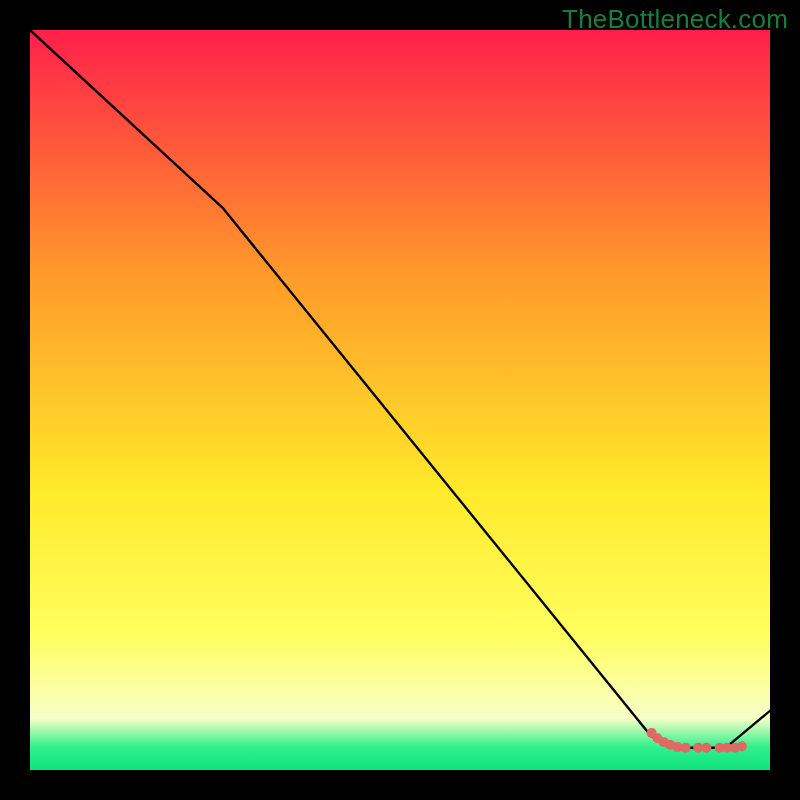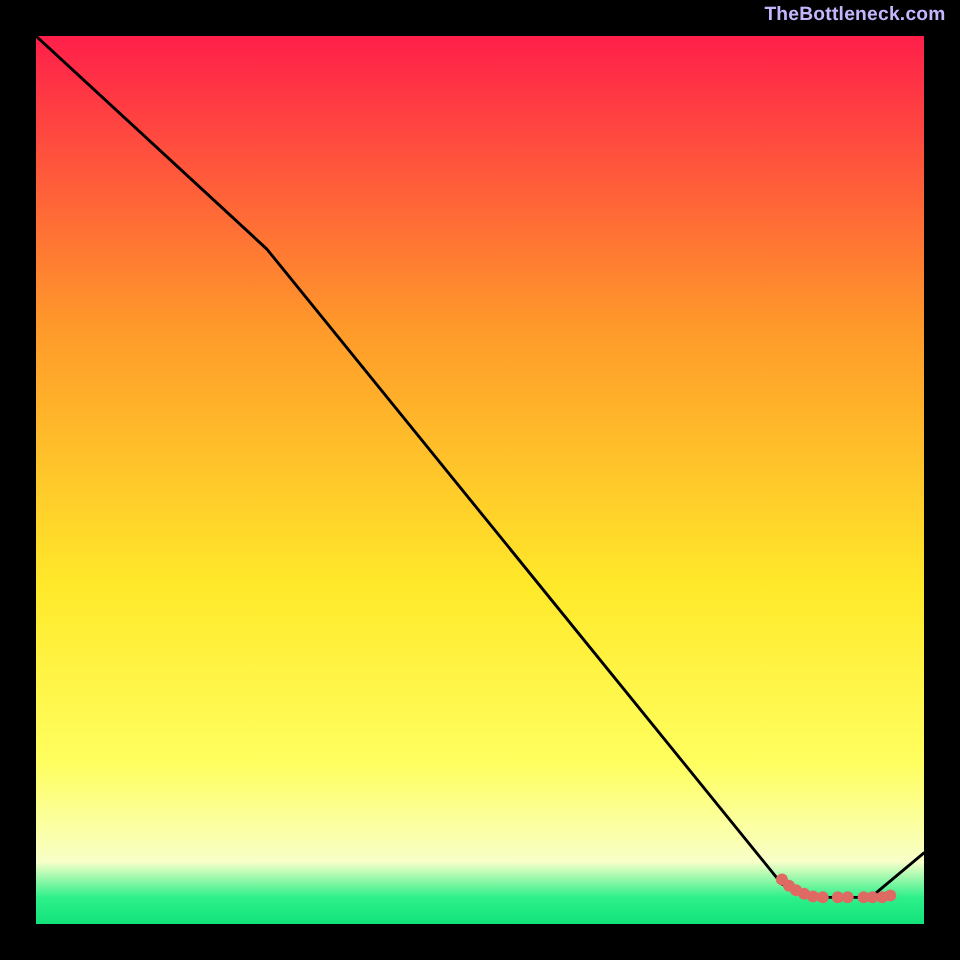--- a/index.html
+++ b/index.html
@@ -14,23 +14,23 @@
   .frame {
     position: relative;
     width: 800px;
     height: 800px;
     background: #000;
   }
   .watermark {
     position: absolute;
     top: 4px;
     right: 12px;
-    color: #c4b5fd;
-    font-size: 16px;
-    font-weight: 700;
+    color: #15803d;
+    font-size: 26px;
+    font-weight: 400;
     letter-spacing: 0.2px;
     z-index: 5;
     user-select: none;
   }
   .plot-wrap {
     position: absolute;
     left: 30px;
     top: 30px;
     width: 740px;
     height: 740px;

